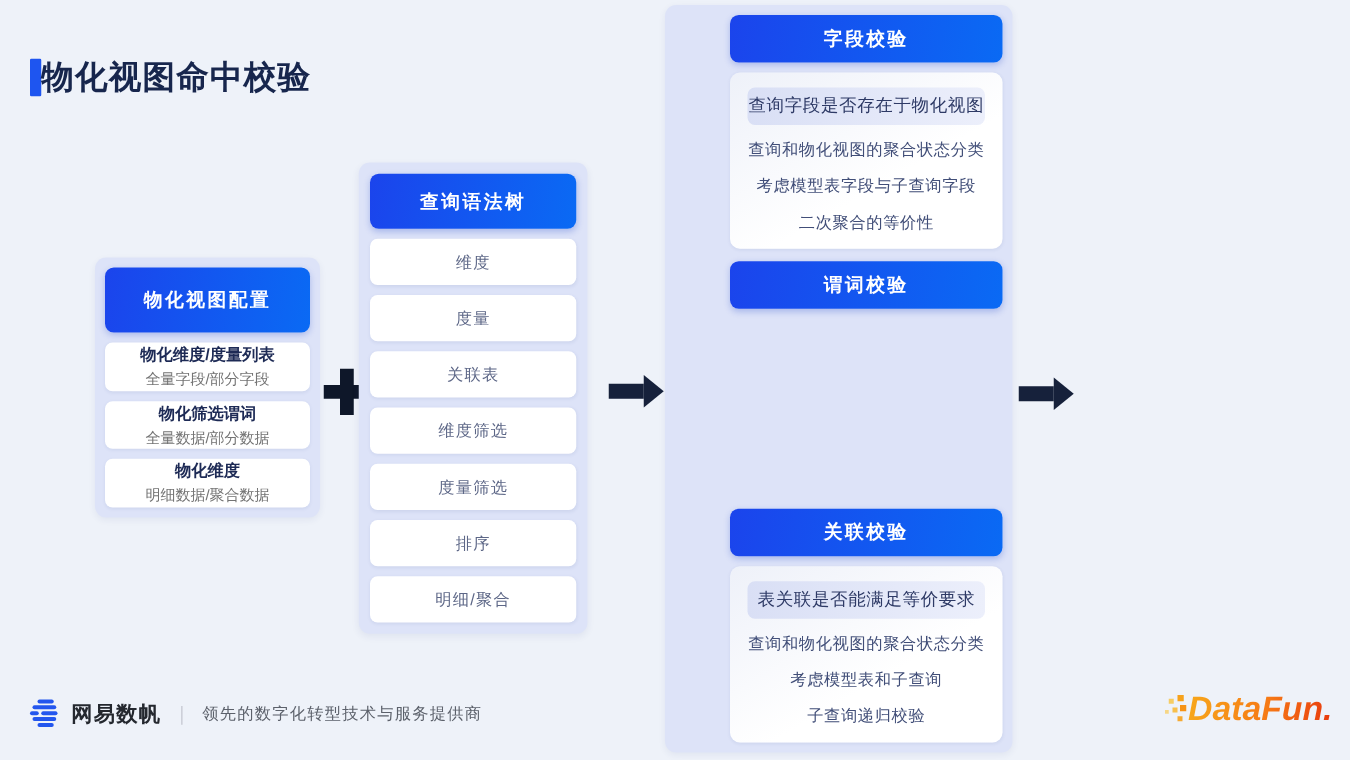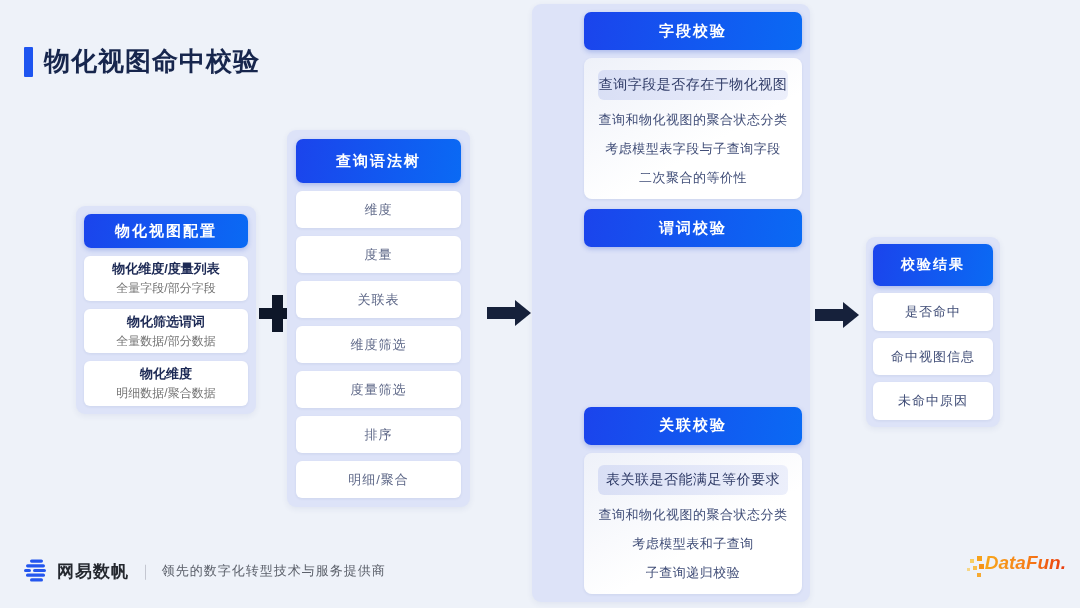--- a/index.html
+++ b/index.html
@@ -1,37 +1,37 @@
 <!DOCTYPE html>
 <html><head>
 <meta charset="utf-8">
 <style>
   html,body{margin:0;padding:0;}
   body{font-family:"Liberation Sans","DejaVu Sans",sans-serif;}
   .canvas{position:relative;width:1080px;height:608px;background:#eef2f9;overflow:hidden;}
 
   
-  .page-title-wrap{position:absolute;left:24px;top:44px;display:flex;align-items:center;gap:11px;}
+  .page-title-wrap{position:absolute;left:24px;top:44px;display:flex;align-items:center;}
   .title-accent{width:9px;height:30px;background:#1e55f0;border-radius:1px;}
   .page-title{font-size:26px;font-weight:bold;color:#17264d;letter-spacing:1px;}
 
   
   .group{position:absolute;background:#dde3f8;border-radius:9px;box-sizing:border-box;
          padding:8px;display:flex;flex-direction:column;gap:8px;
          box-shadow:0 2px 6px rgba(40,60,130,.07);}
   .group-header{background:linear-gradient(100deg,#1b44ec 0%,#0a6af4 100%);
          border-radius:7px;color:#fff;font-weight:bold;font-size:15px;letter-spacing:2px;
          display:flex;align-items:center;justify-content:center;flex:none;
          box-shadow:0 2px 5px rgba(20,60,200,.25);}
   .card{background:#fff;border-radius:6px;box-shadow:0 1px 3px rgba(30,50,120,.08);
          display:flex;align-items:center;justify-content:center;}
 
   
   .config-group{left:76px;top:206px;width:180px;height:208px;}
-  .config-group .group-header{height:34px;font-family:Liberation Mono, monospace;}
+  .config-group .group-header{height:52px;font-family:Liberation Mono, monospace;}
   .config-card{flex:1;flex-direction:column;gap:2px;}
   .config-card .ct{font-size:13px;font-weight:bold;color:#1d2a55;}
   .config-card .cs{font-size:12px;color:#737373;}
 
   
   .plus{position:absolute;left:259px;top:295px;width:37px;height:37px;}
   .plus .ph{position:absolute;left:0;top:13px;width:37px;height:11px;background:#0e1729;}
   .plus .pv{position:absolute;left:13px;top:0;width:11px;height:37px;background:#0e1729;}
 
   
@@ -68,21 +68,21 @@
   
   .footer-left{position:absolute;left:22px;top:558px;display:flex;align-items:center;gap:9px;}
   .brand-logo{width:26px;height:26px;flex:none;}
   .brand-name{font-size:17px;font-weight:bold;color:#24282f;letter-spacing:1px;}
   .brand-sep{font-size:15px;color:#c0c4cd;}
   .brand-tagline{font-size:13px;color:#5c616b;letter-spacing:1px;}
 
   .footer-right{position:absolute;right:14px;top:552px;display:flex;align-items:flex-start;}
   .datafun-pixels{position:relative;width:18px;height:34px;flex:none;}
   .datafun-pixels i{position:absolute;display:block;}
-  .datafun-word{font-size:19px;font-weight:bold;font-style:italic;letter-spacing:0;
+  .datafun-word{font-size:27px;font-weight:bold;font-style:italic;letter-spacing:0;
         background:linear-gradient(95deg,#f7a81b 0%,#f67a16 55%,#e8380d 100%);
         -webkit-background-clip:text;background-clip:text;color:transparent;}
 </style>
 </head>
 <body>
 
 <div class="canvas">
 
   <div class="page-title-wrap">
     <div class="title-accent"></div>
@@ -152,26 +152,20 @@
       </div>
     </div>
 
   </div>
 
   <div class="arrow arrow2">
     <div class="shaft"></div>
       <div class="head"></div>
   </div>
 
-  <div class="group result-group">
-    <div class="group-header">校验结果</div>
-    <div class="card result-item">是否命中</div>
-    <div class="card result-item">命中视图信息</div>
-    <div class="card result-item">未命中原因</div>
-  </div>
 
   <div class="footer-left">
     <svg class="brand-logo" viewBox="0 0 26 26">
       <g fill="#2356ee">
         <rect x="8" y="1.5" width="13" height="3.2" rx="1.6"></rect>
         <rect x="4" y="6.2" width="19" height="3.2" rx="1.6"></rect>
         <rect x="2" y="10.9" width="7" height="3.2" rx="1.6"></rect>
         <rect x="11" y="10.9" width="13" height="3.2" rx="1.6"></rect>
         <rect x="4" y="15.6" width="19" height="3.2" rx="1.6"></rect>
         <rect x="8" y="20.3" width="13" height="3.2" rx="1.6"></rect>

